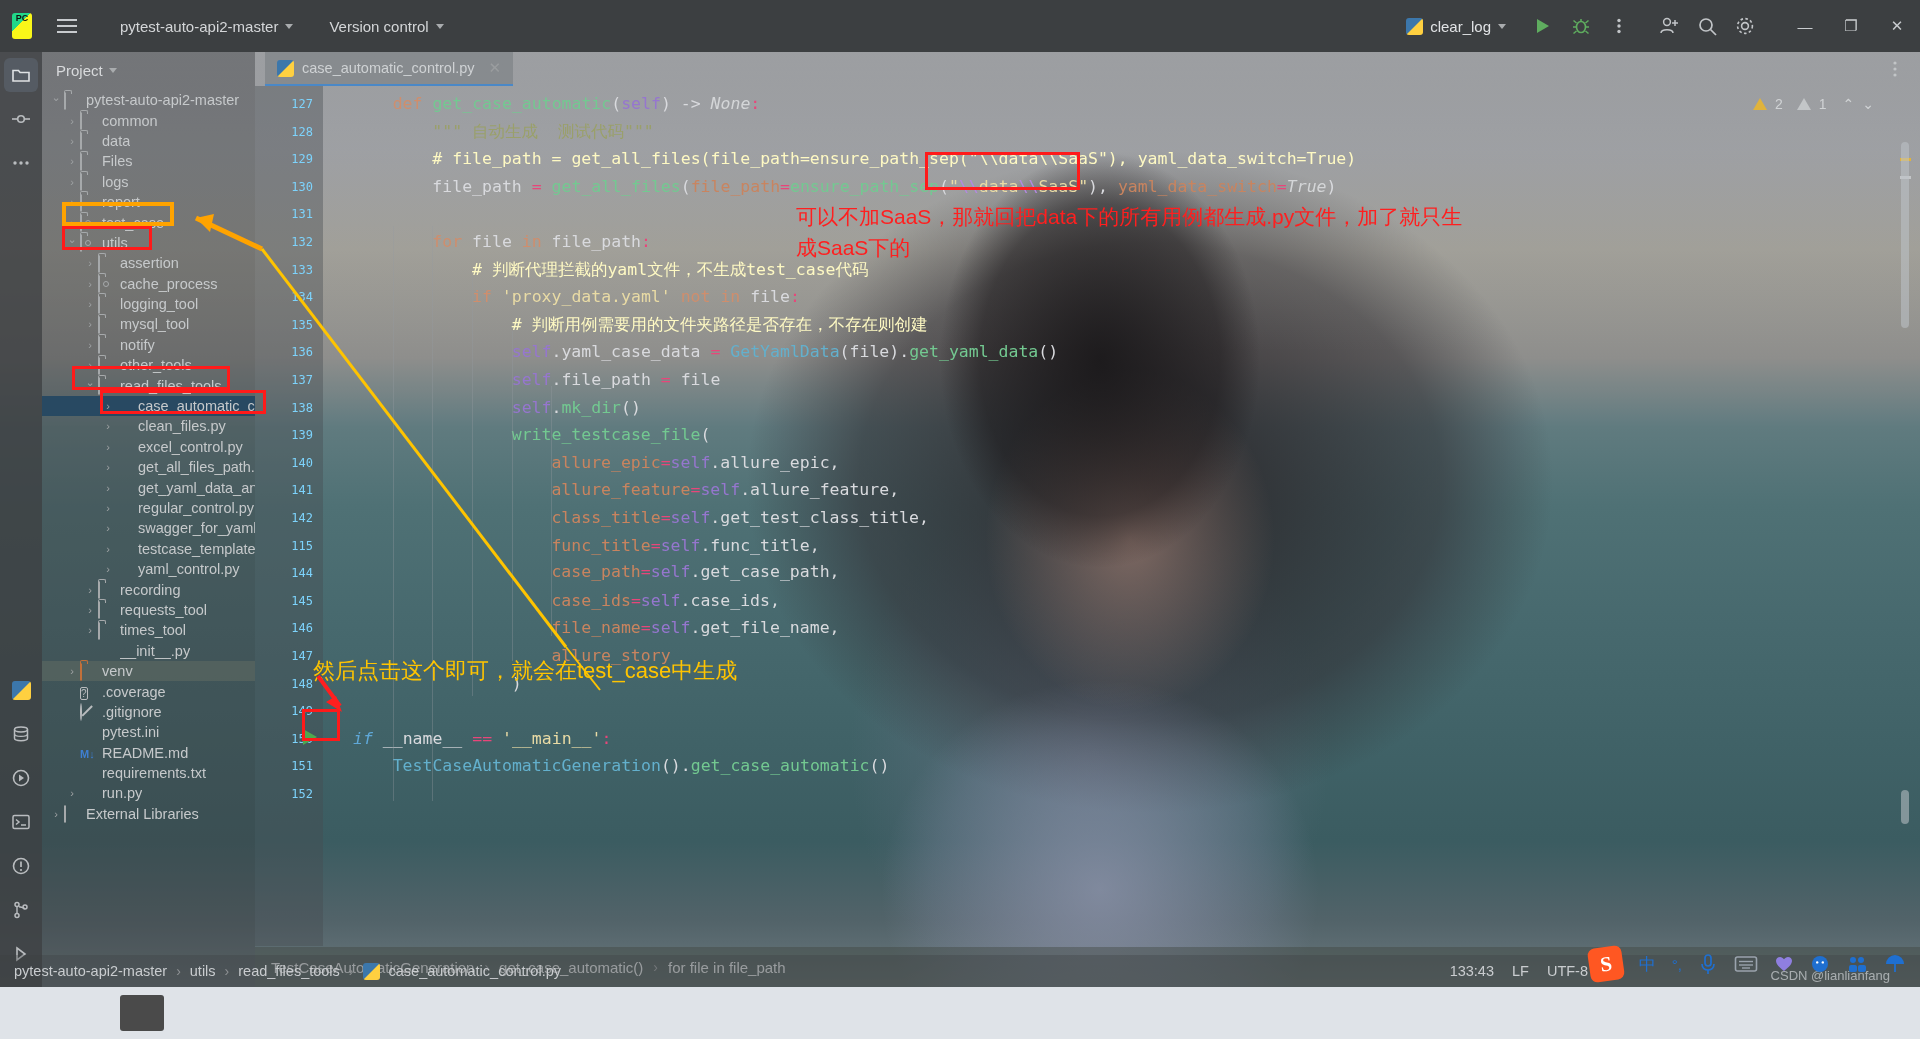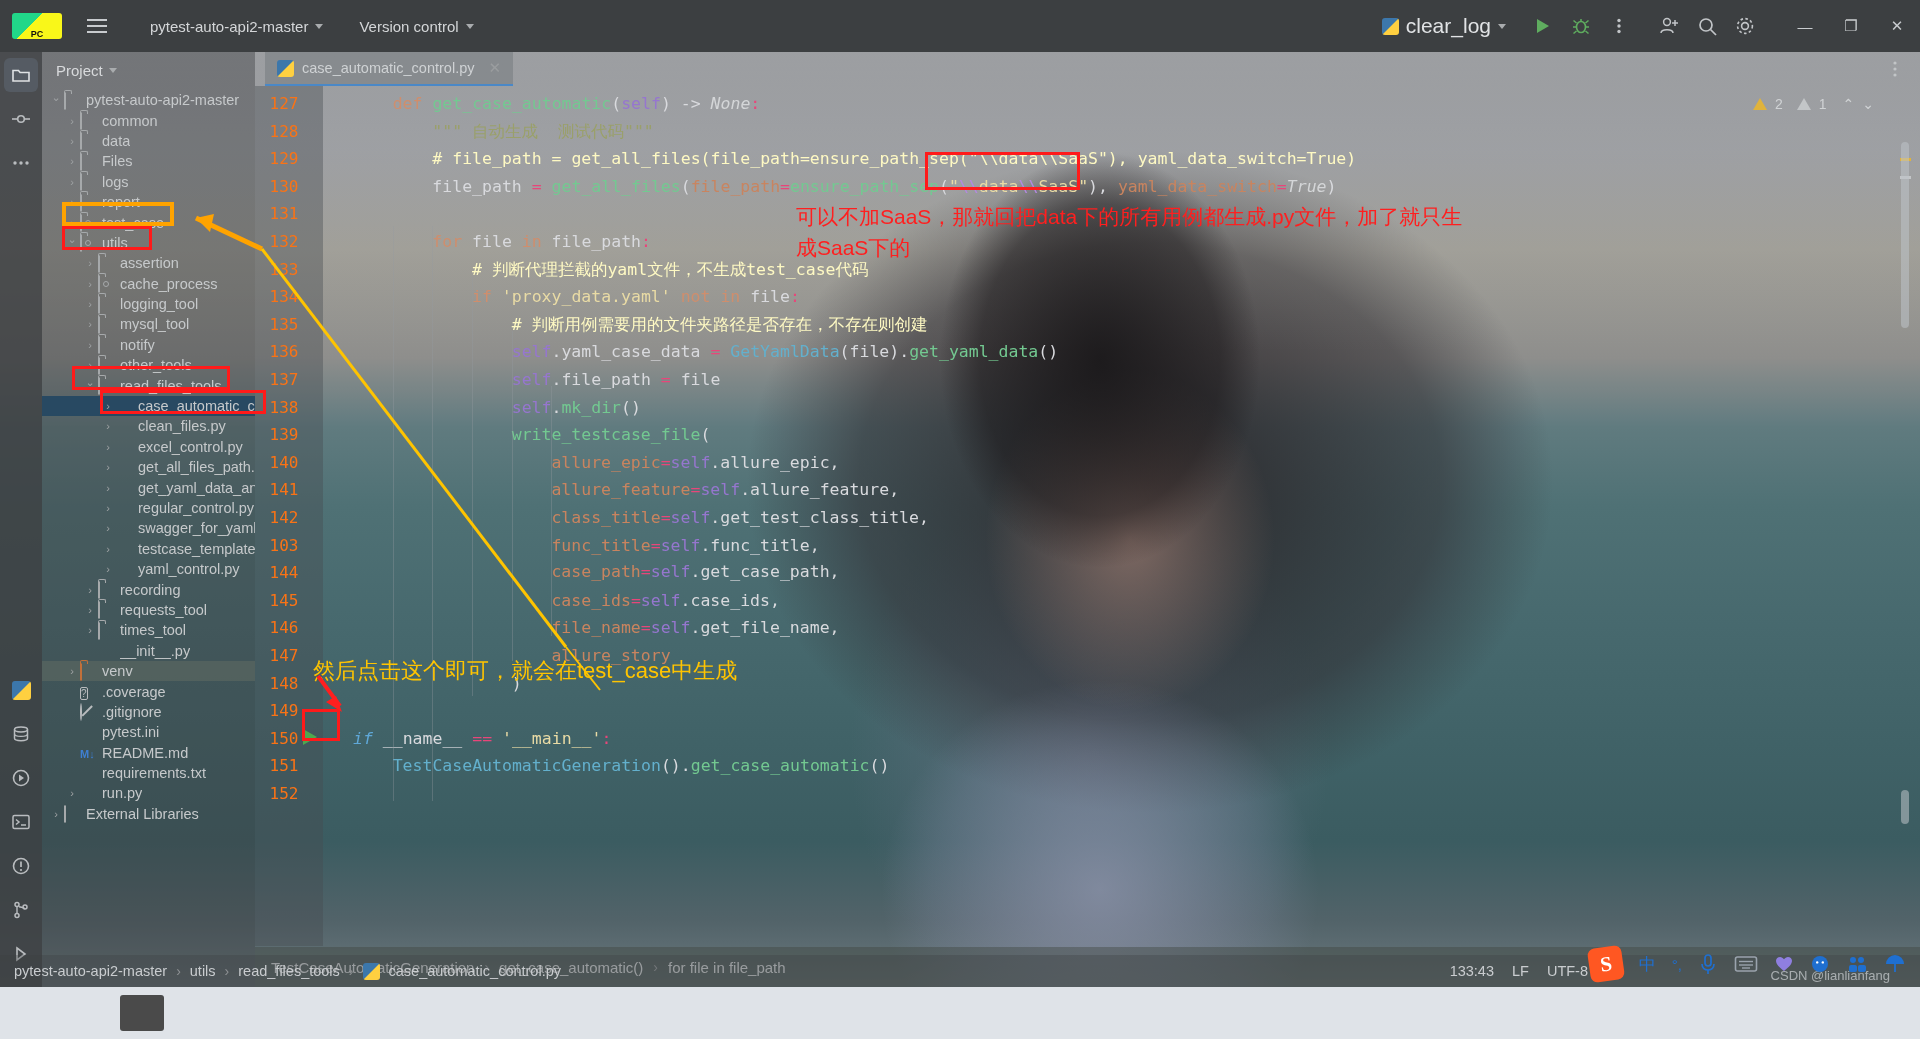--- a/index.html
+++ b/index.html
@@ -38,35 +38,35 @@
     color: rgba(160,165,165,0.15); letter-spacing: 6px; font-family: "Liberation Serif", serif;
     pointer-events: none;
   }
 
   
   .titlebar {
     position: absolute; left: 0; top: 0; width: 1920px; height: 52px;
     background: #3c3f41; display: flex; align-items: center; z-index: 30;
   }
   .pc-logo {
-    width: 50px; height: 26px; margin-left: 12px; border-radius: 3px;
+    width: 20px; height: 26px; margin-left: 12px; border-radius: 3px;
     background: linear-gradient(135deg, #21d789 0%, #21d789 40%, #f9f719 40%, #f9f719 100%);
-    display: flex; align-items: flex-end; justify-content: center;
+    display: flex; align-items: flex-start; justify-content: center;
     font-size: 9px; font-weight: 700; color: #12100f; position: relative;
   }
   .pc-logo span { position: relative; z-index: 2; }
   .hamburger { width: 42px; height: 52px; display: flex; flex-direction: column;
     align-items: center; justify-content: center; gap: 4px; margin-left: 14px; cursor: pointer; }
   .hamburger i { display: block; width: 20px; height: 2px; background: #c8cbce; }
   .tb-item { display: flex; align-items: center; gap: 7px; padding: 5px 10px;
     font-size: 15px; color: #d4d6d8; cursor: pointer; border-radius: 4px; }
   .chev { width: 0; height: 0; border-left: 4px solid transparent; border-right: 4px solid transparent;
     border-top: 5px solid #a9acae; display: inline-block; }
   .spacer { flex: 1; }
-  .run-cfg { display: flex; align-items: center; gap: 7px; font-size: 21px; color: #e1e3e5;
+  .run-cfg { display: flex; align-items: center; gap: 7px; font-size: 15px; color: #e1e3e5;
     padding: 4px 8px; border-radius: 4px; cursor: pointer; }
   .pyicon { width: 17px; height: 17px; border-radius: 3px; position: relative;
     background: linear-gradient(135deg,#3c77ab 0%, #3c77ab 49%, #ffd040 51%, #ffd040 100%); flex: none; }
   .ico-btn { width: 38px; height: 38px; display: flex; align-items: center; justify-content: center;
     cursor: pointer; border-radius: 5px; color: #c2c5c8; }
   .play-tri { width: 0; height: 0; border-left: 12px solid #5fad5f; border-top: 7px solid transparent;
     border-bottom: 7px solid transparent; }
   .wbtn { width: 46px; height: 52px; display: flex; align-items: center; justify-content: center;
     color: #c9cccf; font-size: 15px; cursor: pointer; }
 
@@ -133,21 +133,21 @@
   .tabstrip { height: 34px; position: relative; }
   .tab { position: absolute; left: 10px; top: 0; height: 34px; display: flex; align-items: center;
     gap: 8px; padding: 0 12px 0 12px; background: rgba(113,119,124,0.5);
     border-bottom: 2px solid #4a88c7; font-size: 14.5px; color: #cfd2d4; cursor: pointer; }
   .tab .x { color: #9a9d9f; font-size: 15px; margin-left: 6px; }
   .tabstrip-right { position: absolute; right: 16px; top: 8px; display: flex; gap: 14px; color: #c2c5c7; }
 
   .code-area { position: absolute; left: 0; top: 34px; width: 1665px; height: 860px; overflow: hidden; }
   .gutter { position: absolute; left: 0; top: 0; width: 68px; height: 860px;
     background: rgba(70,75,80,0.40); }
-  .lno { position: absolute; width: 58px; text-align: center; color: #f97316; font-size: 16px;
+  .lno { position: absolute; width: 58px; text-align: right; color: #7dd3fc; font-size: 12px;
     font-family: "DejaVu Sans Mono", monospace; line-height: 28px; }
   .ctext { position: absolute; left: 98px; white-space: pre; font-family: "DejaVu Sans Mono", monospace;
     font-size: 16.5px; line-height: 28px; }
   .ind-line { position: absolute; width: 1px; background: rgba(150,155,160,0.35); }
 
   
   .k  { color: #cf8e6d; }          
   .kw { color: #5fa8d8; font-style: italic; }
   .fn { color: #73c991; }
   .op { color: #e8467a; }
@@ -593,21 +593,21 @@
           <div class="lno" style="top: 307.6px;">138</div>
           <div class="ctext" style="top: 307.6px; left: 256.72px;"><span class="self">self</span><span class="punc">.</span><span class="fn">mk_dir</span><span class="punc">()</span></div>
           <div class="lno" style="top: 335.2px;">139</div>
           <div class="ctext" style="top: 335.2px; left: 256.72px;"><span class="fn">write_testcase_file</span><span class="punc">(</span></div>
           <div class="lno" style="top: 362.8px;">140</div>
           <div class="ctext" style="top: 362.8px; left: 296.4px;"><span class="ar">allure_epic</span><span class="op">=</span><span class="self">self</span><span class="punc">.</span><span class="id">allure_epic</span><span class="punc">,</span></div>
           <div class="lno" style="top: 390.4px;">141</div>
           <div class="ctext" style="top: 390.4px; left: 296.4px;"><span class="ar">allure_feature</span><span class="op">=</span><span class="self">self</span><span class="punc">.</span><span class="id">allure_feature</span><span class="punc">,</span></div>
           <div class="lno" style="top: 418px;">142</div>
           <div class="ctext" style="top: 418px; left: 296.4px;"><span class="ar">class_title</span><span class="op">=</span><span class="self">self</span><span class="punc">.</span><span class="id">get_test_class_title</span><span class="punc">,</span></div>
-          <div class="lno" style="top: 445.6px;">103</div>
+          <div class="lno" style="top: 445.6px;">115</div>
           <div class="ctext" style="top: 445.6px; left: 296.4px;"><span class="ar">func_title</span><span class="op">=</span><span class="self">self</span><span class="punc">.</span><span class="id">func_title</span><span class="punc">,</span></div>
           <div class="lno" style="top: 473.2px;">144</div>
           <div class="ctext" style="top: 472px; left: 296.4px;"><span class="ar">case_path</span><span class="op">=</span><span class="self">self</span><span class="punc">.</span><span class="id">get_case_path</span><span class="punc">,</span></div>
           <div class="lno" style="top: 500.8px;">145</div>
           <div class="ctext" style="top: 500.8px; left: 296.4px;"><span class="ar">case_ids</span><span class="op">=</span><span class="self">self</span><span class="punc">.</span><span class="id">case_ids</span><span class="punc">,</span></div>
           <div class="lno" style="top: 528.4px;">146</div>
           <div class="ctext" style="top: 528.4px; left: 296.4px;"><span class="ar">file_name</span><span class="op">=</span><span class="self">self</span><span class="punc">.</span><span class="id">get_file_name</span><span class="punc">,</span></div>
           <div class="lno" style="top: 556px;">147</div>
           <div class="ctext" style="top: 556px; left: 296.4px;"><span class="ar">allure_story</span></div>
           <div class="lno" style="top: 583.6px;">148</div>

